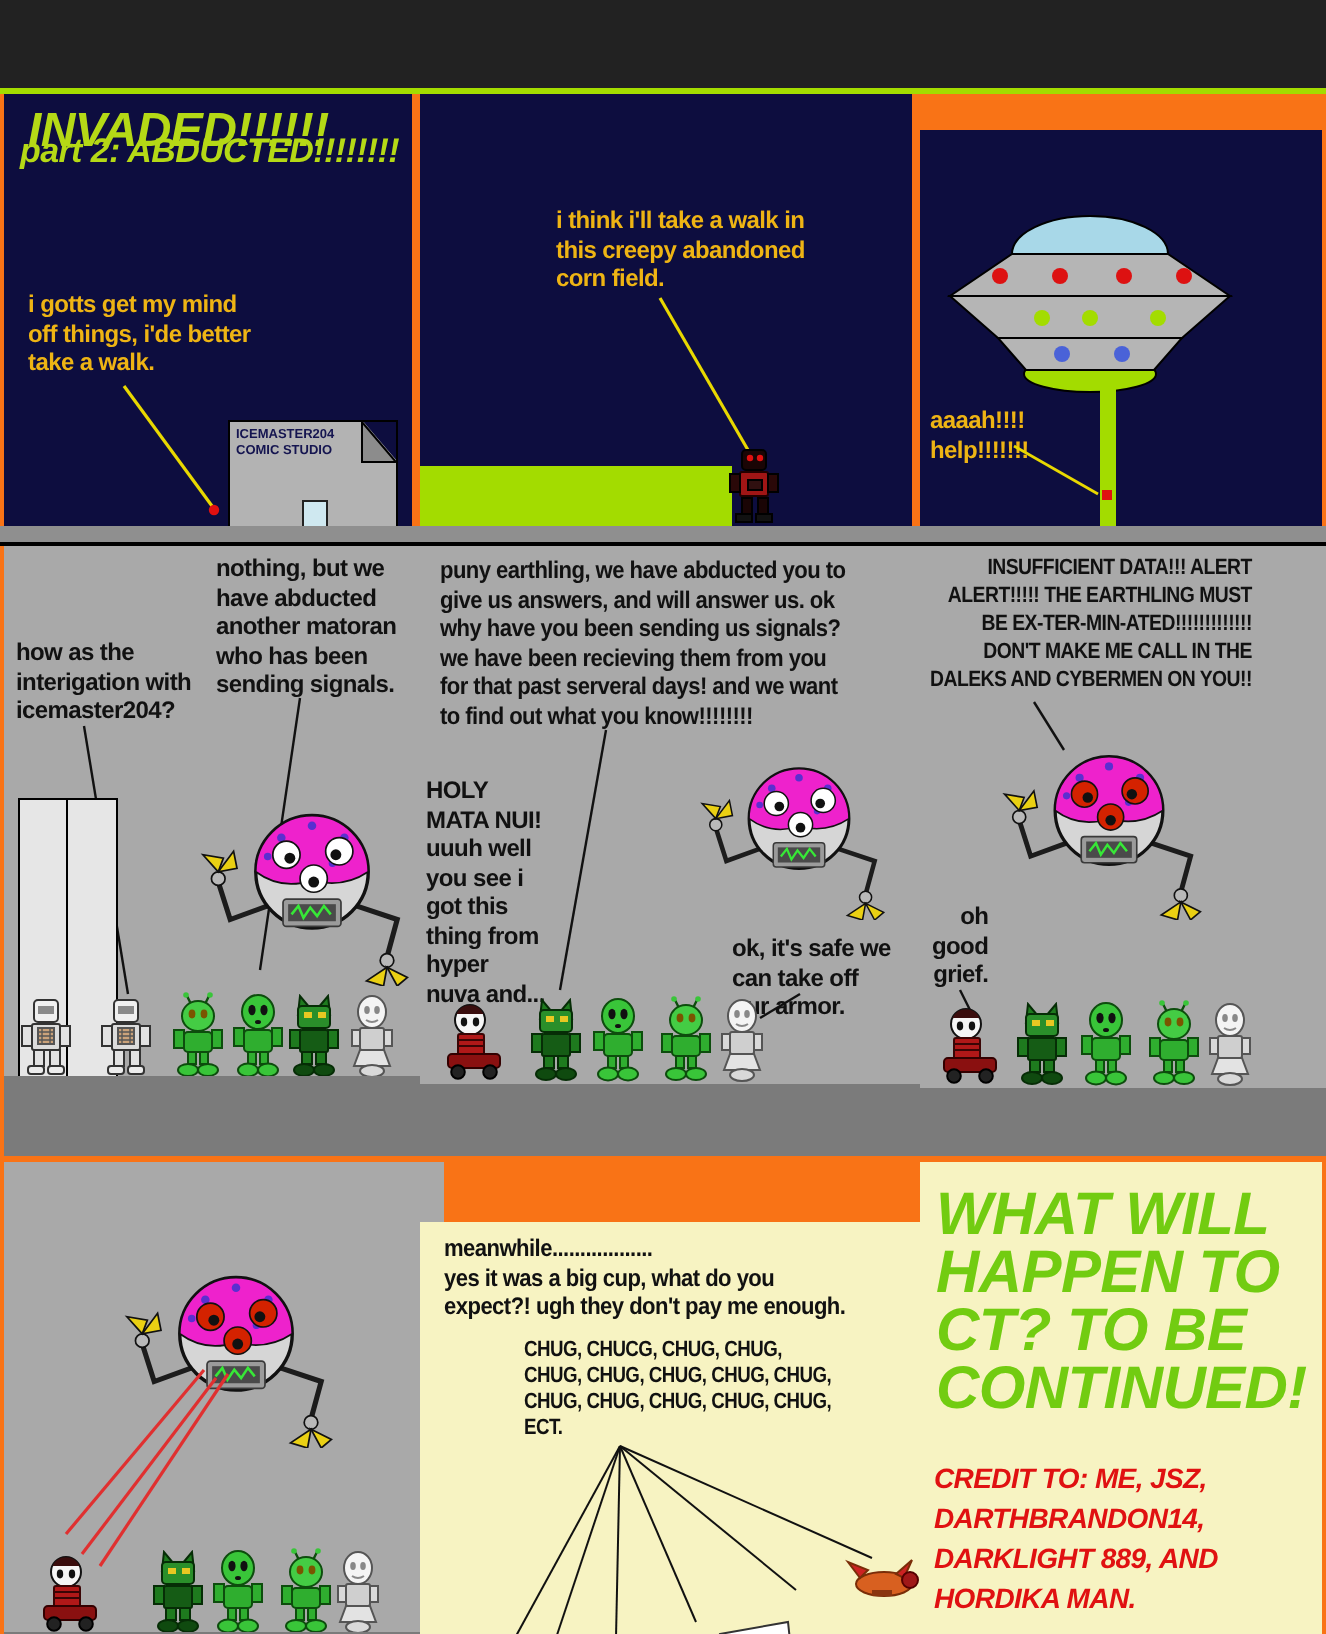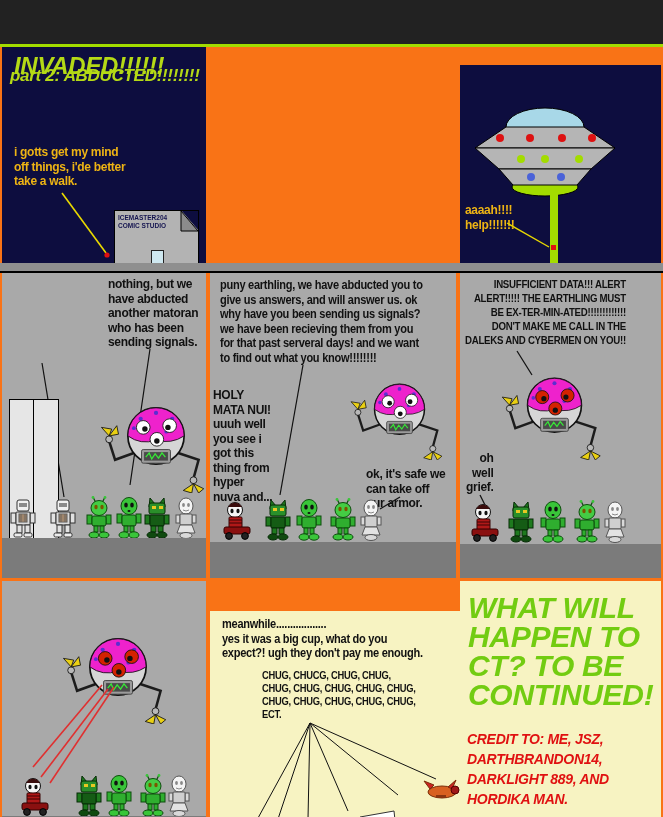--- a/index.html
+++ b/index.html
@@ -1,21 +1,21 @@
 <!DOCTYPE html>
 <html><head>
 <meta charset="utf-8">
 <style>
   html,body{margin:0;padding:0;background:#222;}
   .comic{position:relative;width:663px;height:817px;background:#f97316;overflow:hidden;
          font-family:"Liberation Sans",sans-serif;margin-top:44px;}
   .abs{position:absolute;}
   .p{position:absolute;overflow:hidden;}
   .navy{background:#0d0d3f;}
-  .gray{background:#a9a9a9;}
+  .gray{background:#a9a9a9;padding-left:16px;}
   .pale{background:#f7f3c2;}
   .t{position:absolute;white-space:pre-line;font-weight:bold;letter-spacing:-0.3px;}
   .body-t{font-size:12px;line-height:14.5px;color:#111;}
   .yellow-t{font-size:12px;line-height:14.5px;color:#eeb414;}
   .cond{transform:scaleX(0.92);transform-origin:0 0;}
   .cond88{transform:scaleX(0.88);transform-origin:0 0;}
   .cond85{transform:scaleX(0.85);transform-origin:0 0;}
   .title{font-style:italic;font-size:24px;line-height:26px;color:#b5d916;white-space:pre;}
   .subtitle{font-style:italic;font-size:17px;line-height:18px;color:#b5d916;white-space:pre;}
   .headline{font-style:italic;font-size:30px;line-height:29px;color:#72cc11;}
@@ -204,20 +204,32 @@
       <svg class="ov" width="83" height="53">
         <polygon points="66,-1 84,-1 84,20" fill="#0d0d3f"></polygon>
         <polygon points="66,0 83,20 66,20" fill="#8c8c8c" stroke="#000" stroke-width="1"></polygon>
       </svg>
       <div class="t" style="left:3px;top:3px;font-size:6.5px;line-height:8px;color:#151550;letter-spacing:0;">ICEMASTER204
 COMIC  STUDIO</div>
       <div class="abs" style="left:36px;bottom:0;width:11px;height:13px;background:#cfe8f0;border:1px solid #222;border-bottom:none;"></div>
     </div>
   </div>
 
+  <div class="p navy" id="p2" style="left:210px;top:3px;width:246px;height:216px;">
+    <div class="t yellow-t" style="left:68px;top:56px;">i think i'll take a walk in
+this creepy abandoned
+corn field.</div>
+    <div class="abs" style="left:0;top:186px;width:156px;height:30px;background:#a3dc00;"></div>
+    <svg class="ov" width="246" height="216">
+      <line x1="120" y1="102" x2="164" y2="178" stroke="#e8d800" stroke-width="1.6"></line>
+    </svg>
+    <svg class="spr" viewBox="0 0 30 42" style="left:152px;top:176px;width:30px;height:42px;">
+        <use href="#sRedStand"></use>
+      </svg>
+  </div>
 
   <div class="p navy" id="p3" style="left:460px;top:21px;width:201px;height:216px;">
     <svg class="spr" viewBox="0 0 152 95" style="left:8px;top:38px;width:152px;height:95px;">
       <ellipse cx="77" cy="24" rx="39" ry="19" fill="#a8d8e8" stroke="#000"></ellipse>
       <polygon points="38,24 116,24 147,45 7,45" fill="#b5b5b5" stroke="#000"></polygon>
       <circle cx="32" cy="35" r="4" fill="#dd1111"></circle>
         <circle cx="62" cy="35" r="4" fill="#dd1111"></circle>
       <circle cx="94" cy="35" r="4" fill="#dd1111"></circle>
         <circle cx="124" cy="35" r="4" fill="#dd1111"></circle>
       <polygon points="7,45 147,45 123,66 31,66" fill="#b5b5b5" stroke="#000"></polygon>
@@ -240,20 +252,23 @@
   </div>
 
   <div class="abs" style="left:0;top:219px;width:663px;height:8px;background:#8f8f8f;border-bottom:2px solid #000;"></div>
 
   <div class="p gray" id="p4" style="left:2px;top:229px;width:204px;height:305px;">
     <div class="t body-t" style="left:106px;top:4px;">nothing, but we
 have abducted
 another matoran
 who has been
 sending signals.</div>
+    <div class="t body-t" style="left:6px;top:46px;">how as the
+interigation with
+icemaster204?</div>
     <svg class="ov" width="204" height="305">
       <line x1="40" y1="90" x2="62" y2="224" stroke="#111" stroke-width="1.2"></line>
       <line x1="148" y1="76" x2="128" y2="212" stroke="#111" stroke-width="1.2"></line>
     </svg>
     <div class="abs" style="left:7px;top:126px;width:24px;height:139px;background:#e6e6e6;border:1px solid #000;"></div>
     <div class="abs" style="left:31px;top:126px;width:24px;height:139px;background:#e6e6e6;border:1px solid #000;"></div>
     <svg class="spr" viewBox="0 0 136 115" style="left:96px;top:122px;width:116px;height:98px;">
         <use href="#alienBody"></use>
         <use href="#alienEyes"></use>
       </svg>
@@ -322,21 +337,21 @@
     <div class="floor" style="top:269px;height:36px;"></div>
   </div>
 
   <div class="p gray" id="p6" style="left:460px;top:229px;width:201px;height:305px;text-align:right;">
     <div class="t cond88" style="left:5px;top:4px;font-size:11px;line-height:14px;color:#111;">INSUFFICIENT DATA!!! ALERT
 ALERT!!!!! THE EARTHLING MUST
 BE EX-TER-MIN-ATED!!!!!!!!!!!!!
 DON'T MAKE ME CALL IN THE
 DALEKS AND CYBERMEN ON YOU!!</div>
     <div class="t body-t" style="left:6px;top:178px;">oh
-well
+good
 grief.</div>
     <svg class="ov" width="201" height="305">
       <line x1="57" y1="78" x2="72" y2="102" stroke="#111" stroke-width="1.2"></line>
       <line x1="20" y1="222" x2="28" y2="238" stroke="#111" stroke-width="1.2"></line>
     </svg>
     <svg class="spr" viewBox="0 0 136 115" style="left:39px;top:93px;width:111px;height:94px;">
         <use href="#alienBody"></use>
         <use href="#alienEyesAngry"></use>
       </svg>
     <svg class="spr" viewBox="0 0 34 40" style="left:8px;top:230px;width:34px;height:40px;">

